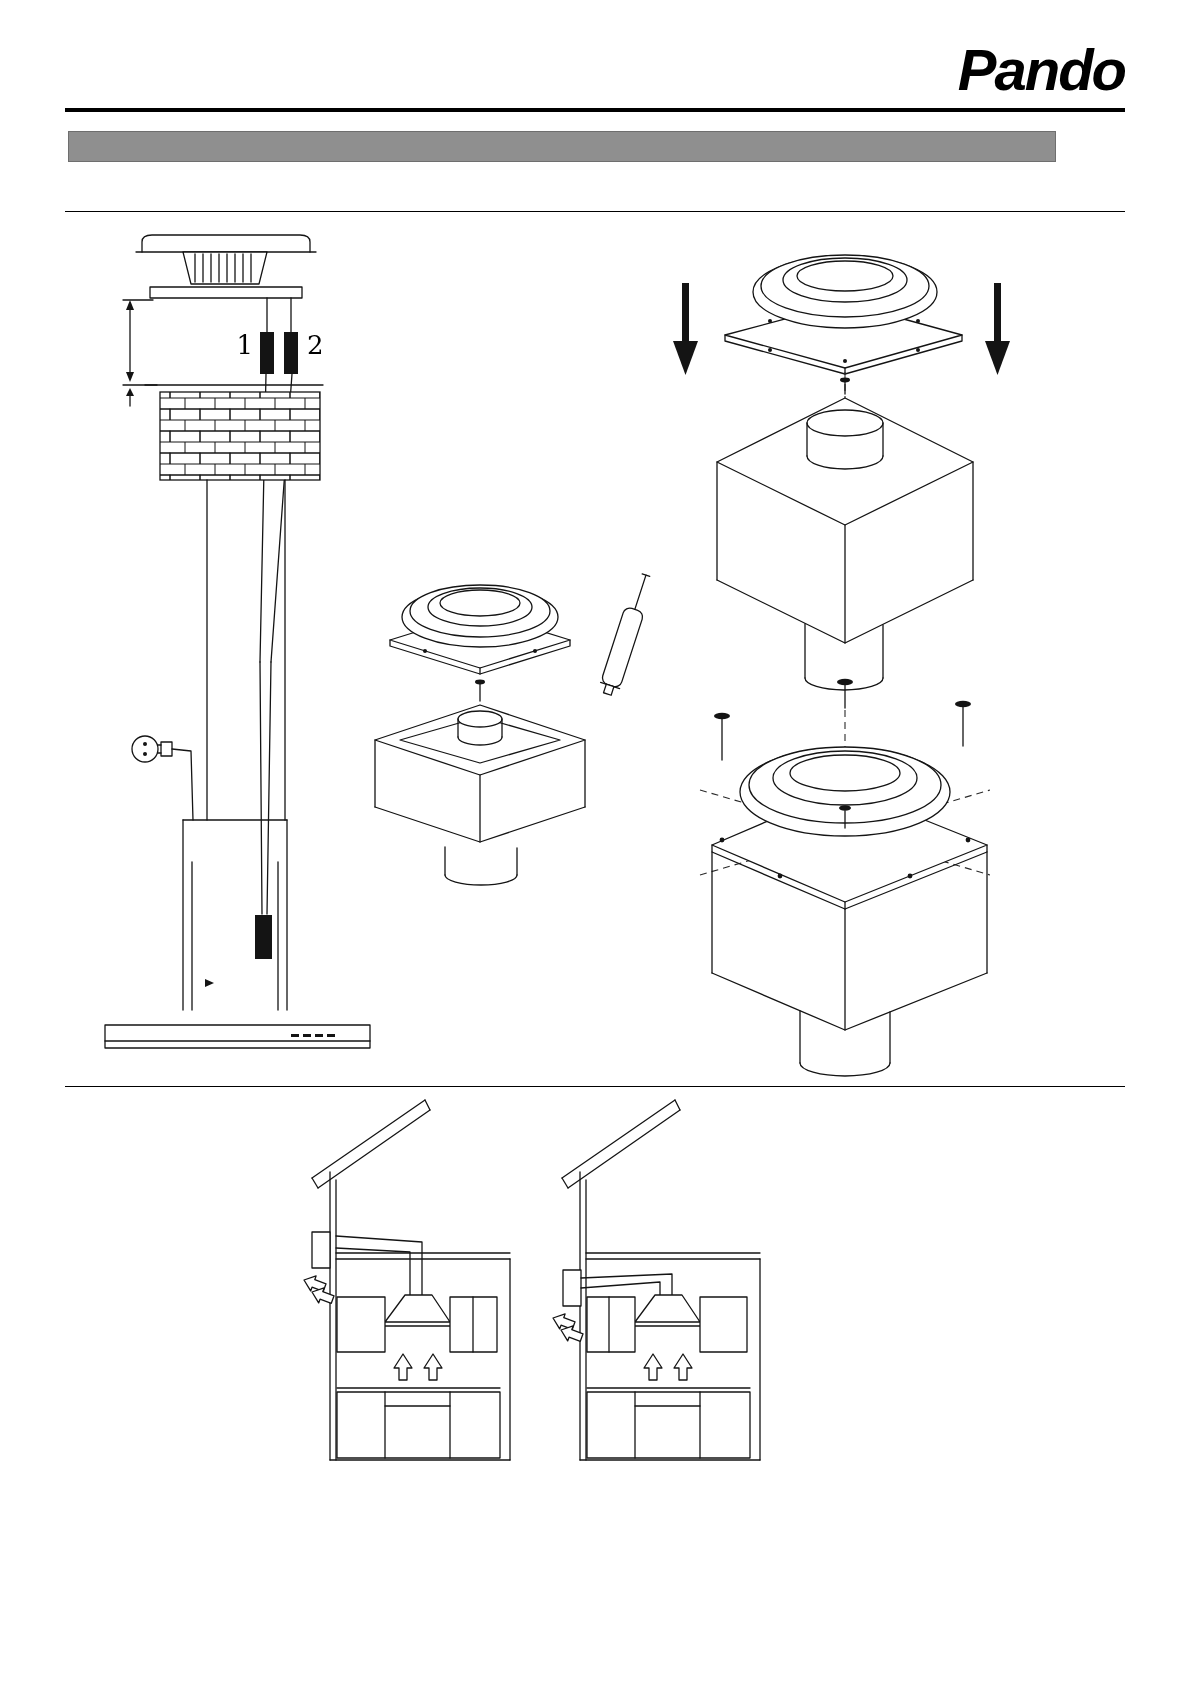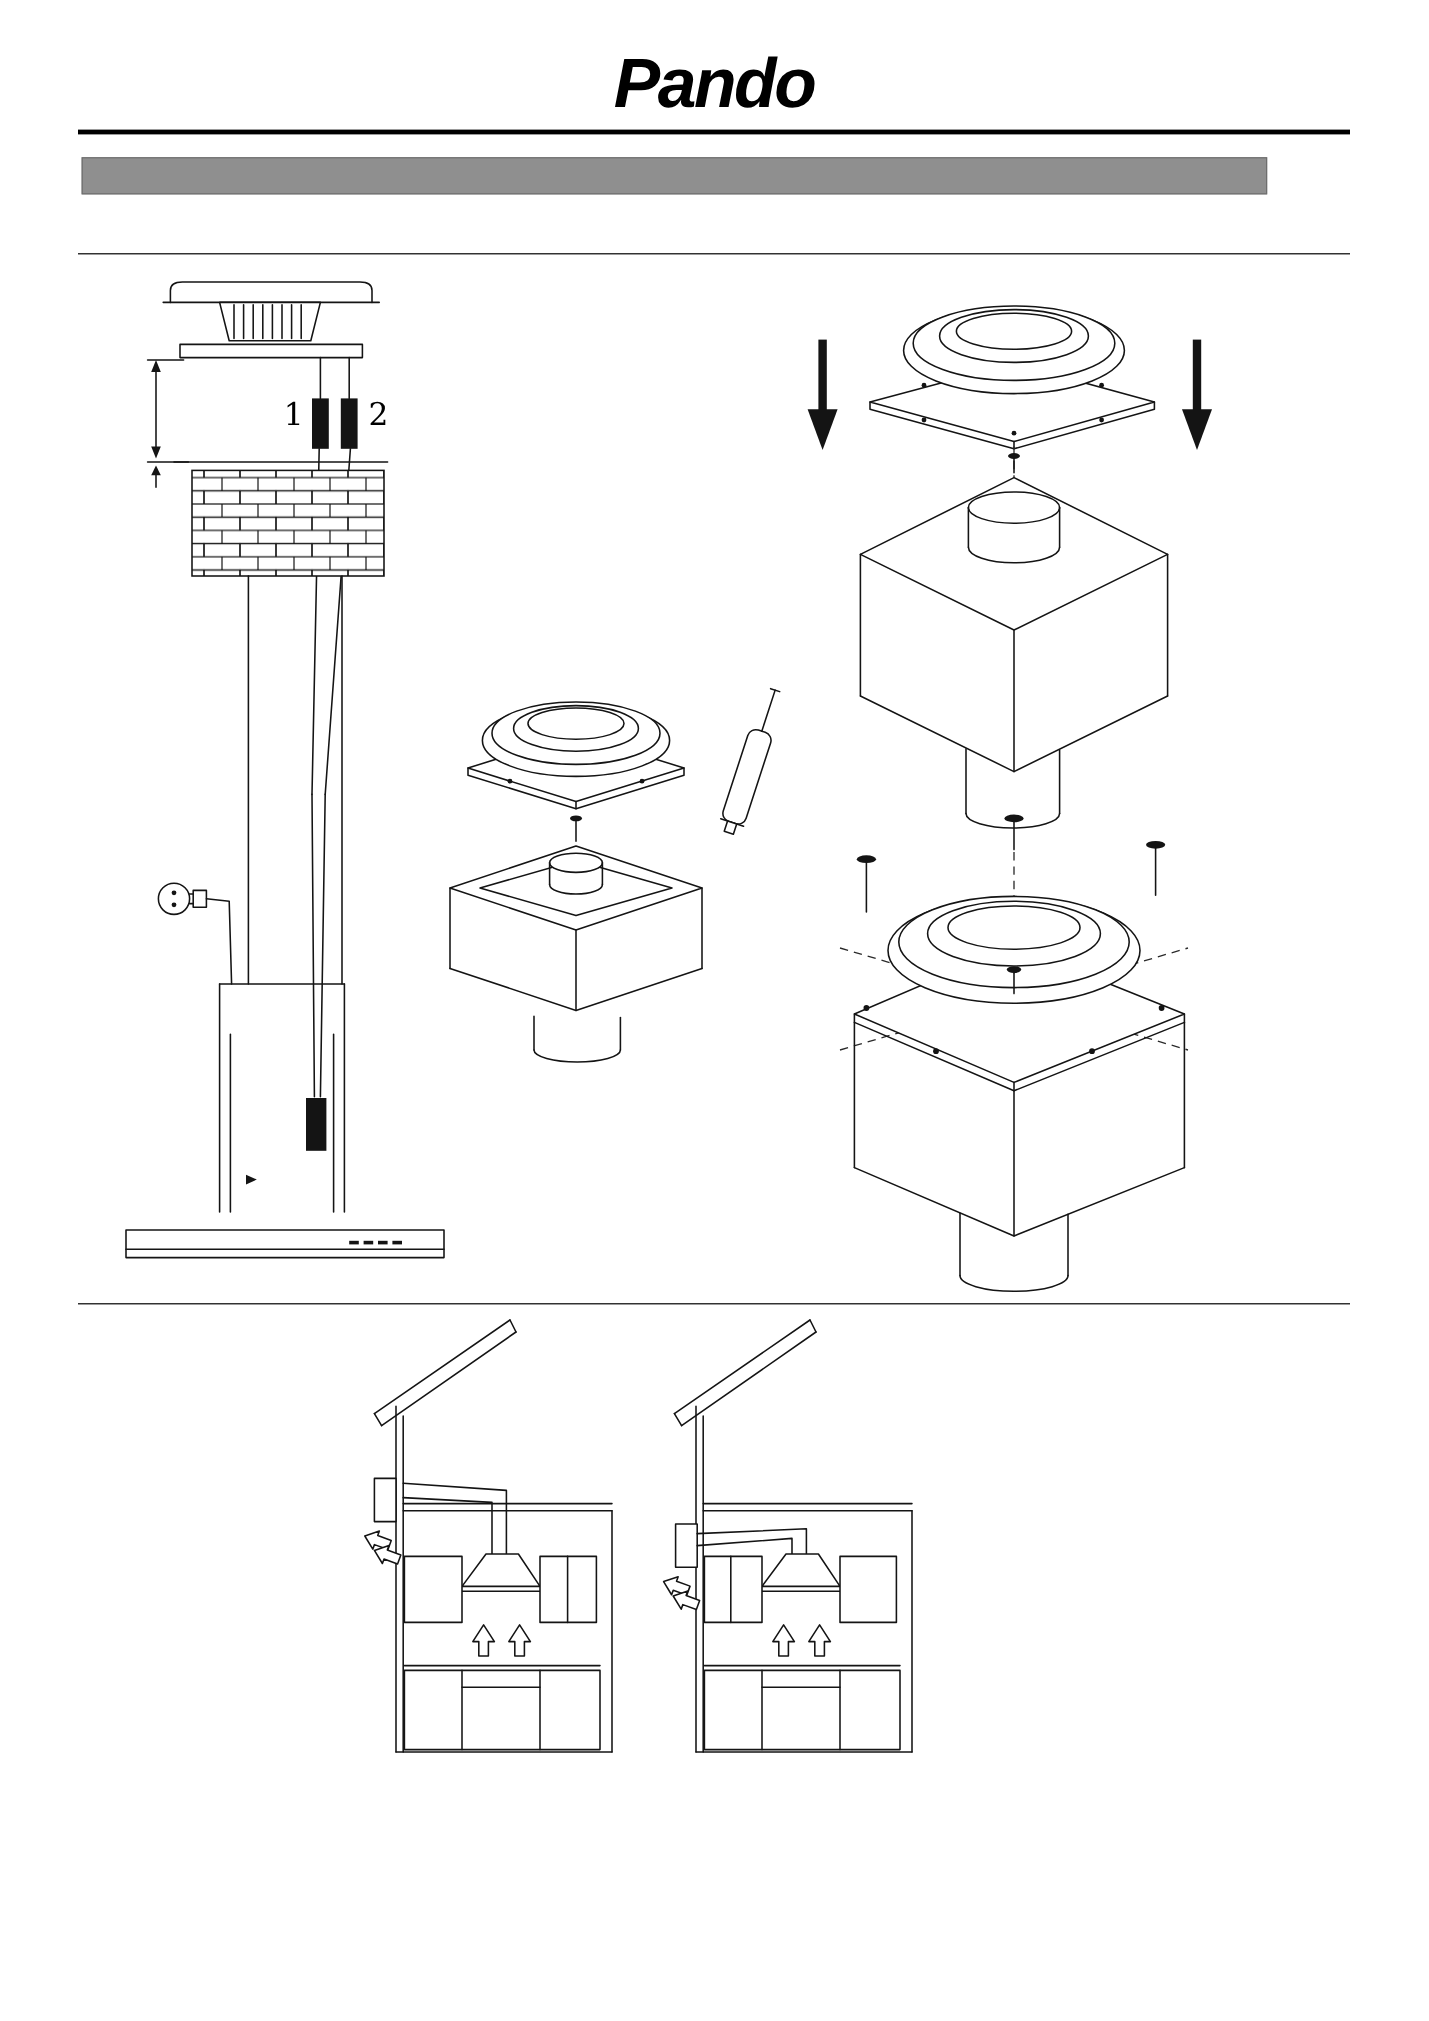--- a/index.html
+++ b/index.html
@@ -2,21 +2,21 @@
 <html><head>
 <meta charset="utf-8">
 <style>
   html,body{margin:0;padding:0;background:#e8e8e8;}
   .page{
     position:relative;width:1191px;height:1684px;background:#ffffff;
     font-family:"Liberation Sans",sans-serif;color:#000;overflow:hidden;
     margin:0 auto;
   }
   .brand{
-    position:absolute;top:36px;left:65px;width:1060px;text-align:center;
+    position:absolute;top:36px;left:65px;width:1060px;text-align:right;
     font-size:58px;font-weight:bold;font-style:italic;letter-spacing:-2px;
     font-family:"Liberation Sans",sans-serif;
   }
   .header-rule{position:absolute;top:108px;left:65px;width:1060px;height:4px;background:#000;}
   .title-bar{position:absolute;top:131px;left:68px;width:988px;height:31px;background:#8f8f8f;border:1px solid #6e6e6e;box-sizing:border-box;}
   .divider{position:absolute;left:65px;width:1060px;border:none;border-top:1.6px solid #000;margin:0;}
   .d1{top:211px;}
   .d2{top:1086px;}
   svg{position:absolute;overflow:visible;}
   .ln{stroke:#141414;stroke-width:1.3;fill:none;stroke-linecap:round;stroke-linejoin:round;}

